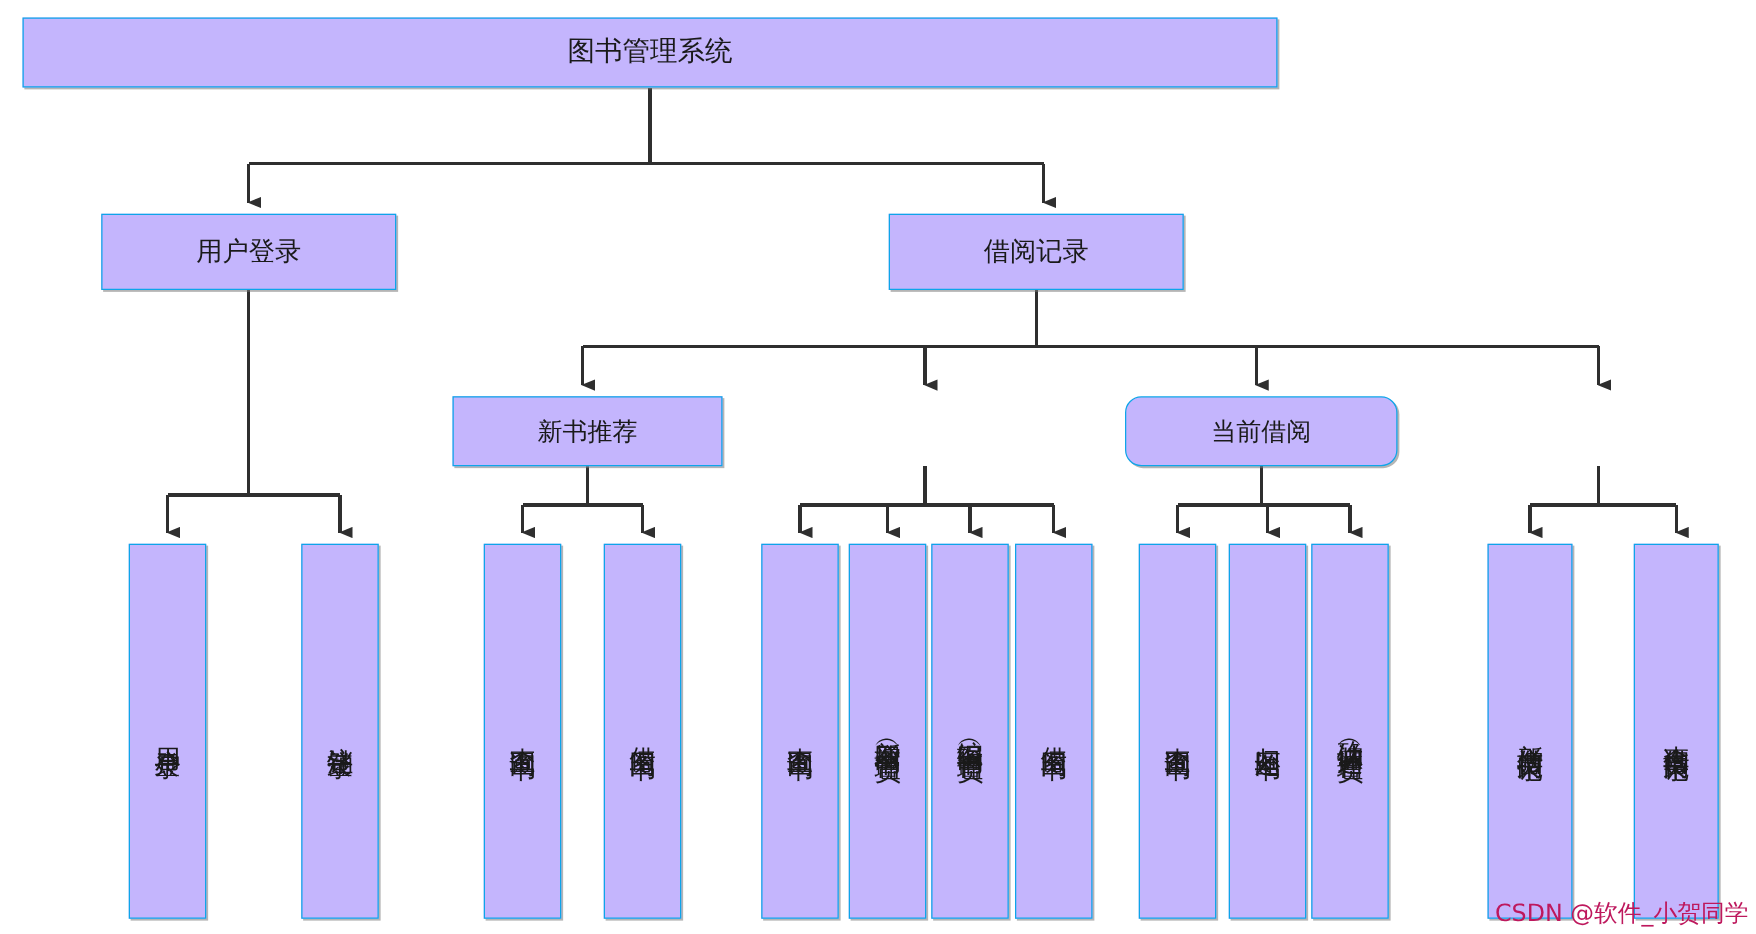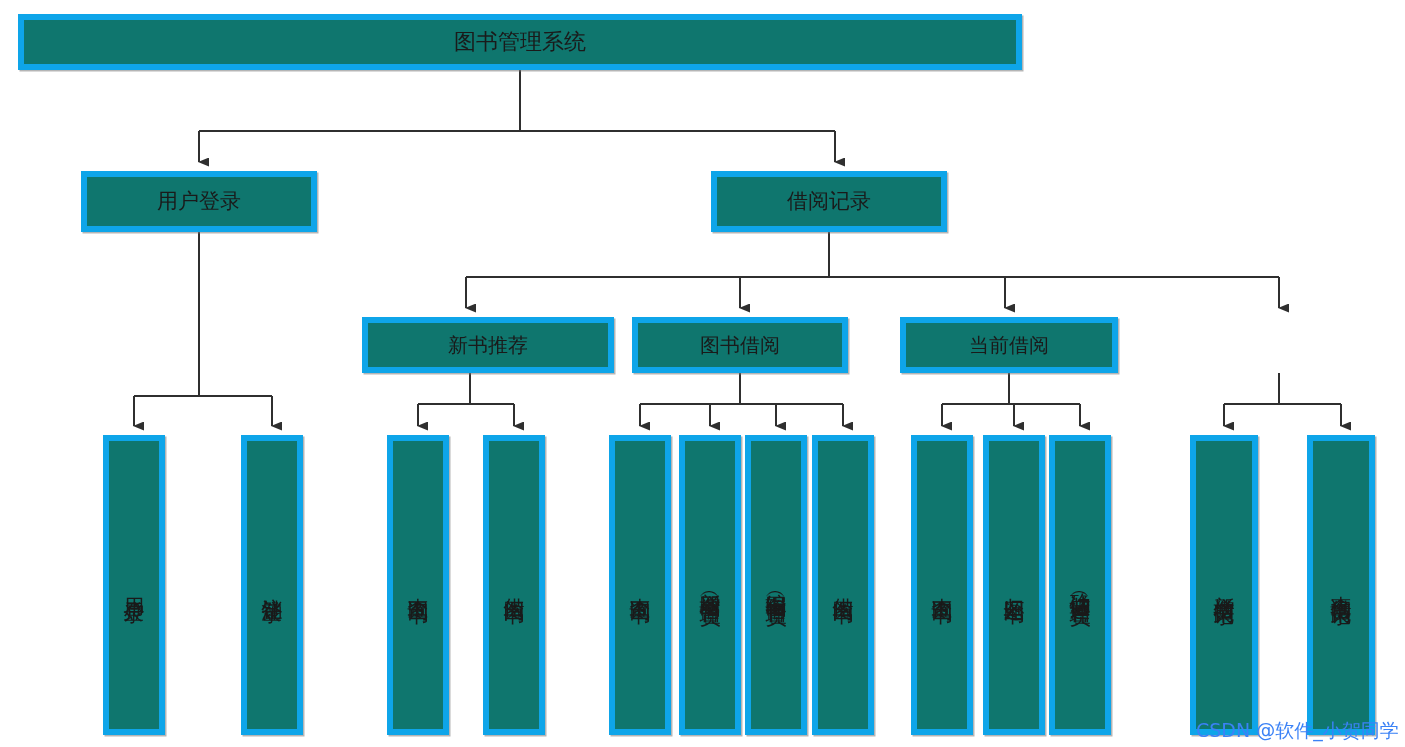--- a/index.html
+++ b/index.html
@@ -22,22 +22,22 @@
     position: absolute;
     left: 0;
     top: 0;
     width: 1405px;
     height: 747px;
     pointer-events: none;
   }
   .node {
     position: absolute;
     box-sizing: border-box;
-    background: #0f766e;
-    border: 6px solid #0ea5e9;
+    background: #c4b5fd;
+    border: 1px solid #0ea5e9;
     display: flex;
     align-items: center;
     justify-content: center;
     color: #1a1a1a;
     box-shadow: 1.5px 1.5px 0 0 rgba(120,120,120,0.55);
   }
   .node .label {
     display: block;
     text-align: center;
     line-height: 1.15;
@@ -60,21 +60,21 @@
     white-space: normal;
     max-height: 100%;
   }
   .root-node   { font-size: 22px; }
   .lvl2-node   { font-size: 21px; }
   .lvl3-node   { font-size: 20px; }
   .leaf-node   { font-size: 21px; }
 
   .watermark {
     position: absolute;
-    color: #3b82f6;
+    color: #be185d;
     font-size: 19px;
     white-space: nowrap;
     font-family: "DejaVu Sans", "Liberation Sans", sans-serif;
   }
 </style>
 </head>
 <body>
 
 <div id="canvas">
 
@@ -133,27 +133,24 @@
     <span class="label">图书管理系统</span>
   </div>
 
   <div class="node h lvl2-node" style="left:81px; top:171px; width:236px; height:61px;">
     <span class="label">用户登录</span>
   </div>
   <div class="node h lvl2-node" style="left:711px; top:171px; width:236px; height:61px;">
     <span class="label">借阅记录</span>
   </div>
 
-  <div class="node h lvl3-node" style="left:362px; top:317px; width:252px; height:56px;">
+  <div class="node h lvl3-node" style="left:362px; top:317px; width:216px; height:56px;">
     <span class="label">新书推荐</span>
   </div>
-  <div class="node h lvl3-node" style="left:632px; top:317px; width:216px; height:56px;">
-    <span class="label">图书借阅</span>
-  </div>
-  <div class="node h lvl3-node" style="left:900px; top:317px; width:218px; height:56px;">
+  <div class="node h lvl3-node" style="left:900px; top:317px; width:218px; height:56px;border-radius:13px;">
     <span class="label">当前借阅</span>
   </div>
 
   <div class="node v leaf-node" style="left:103px; top:435px; width:62px; height:300px;">
     <span class="label">用户登录</span>
   </div>
   <div class="node v leaf-node" style="left:241px; top:435px; width:62px; height:300px;">
     <span class="label">注销登录</span>
   </div>
 

